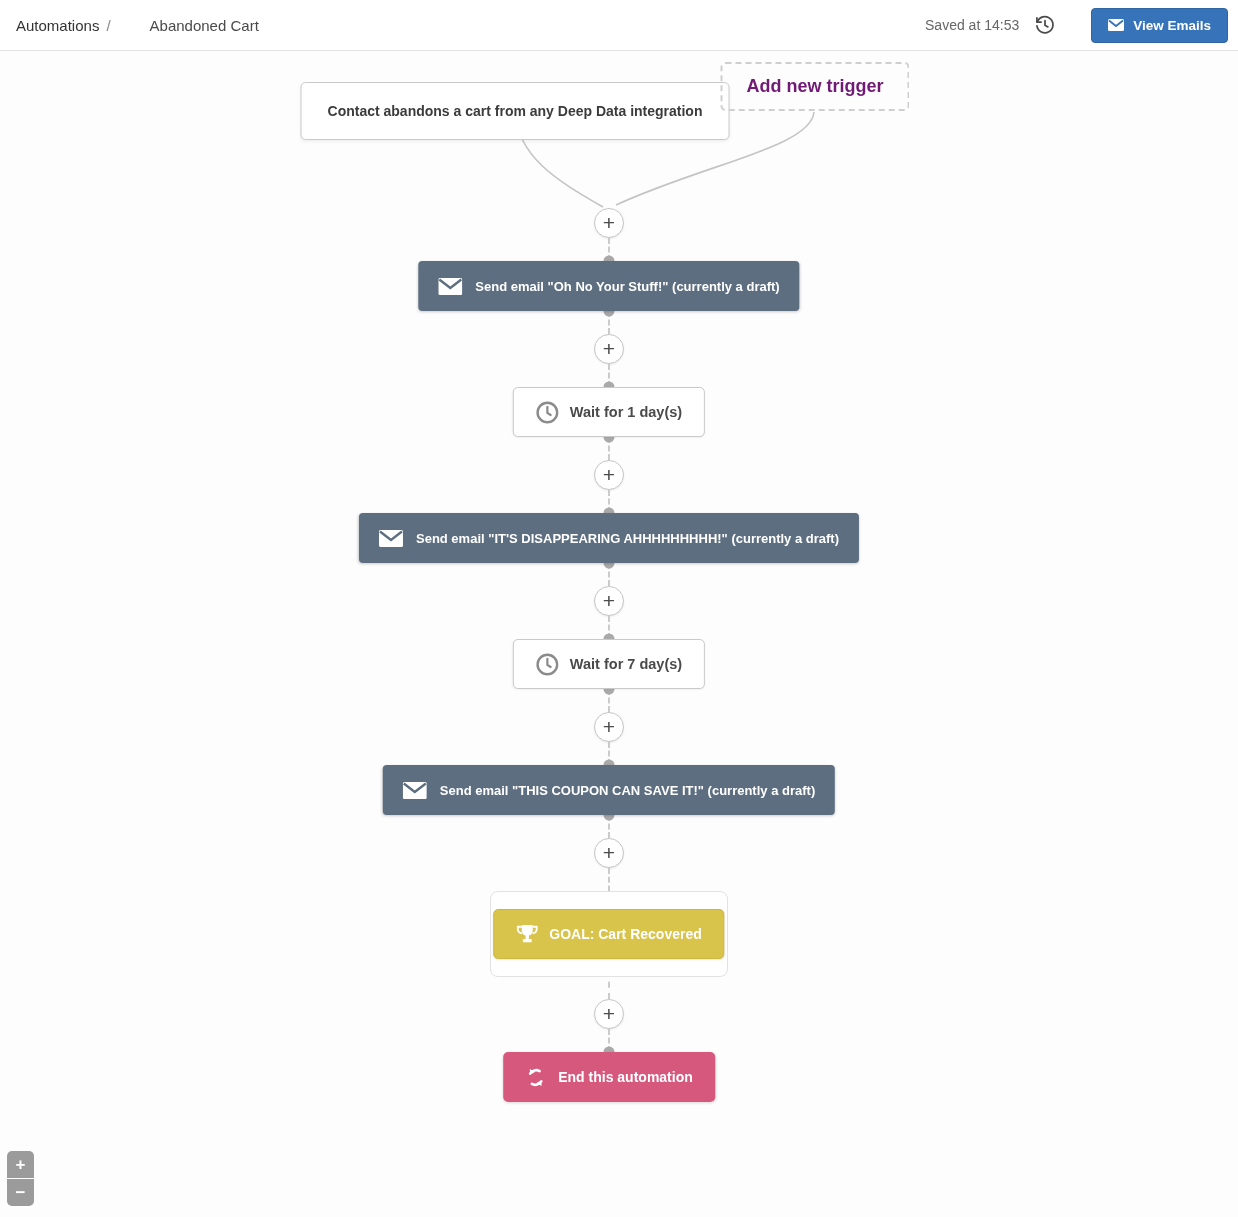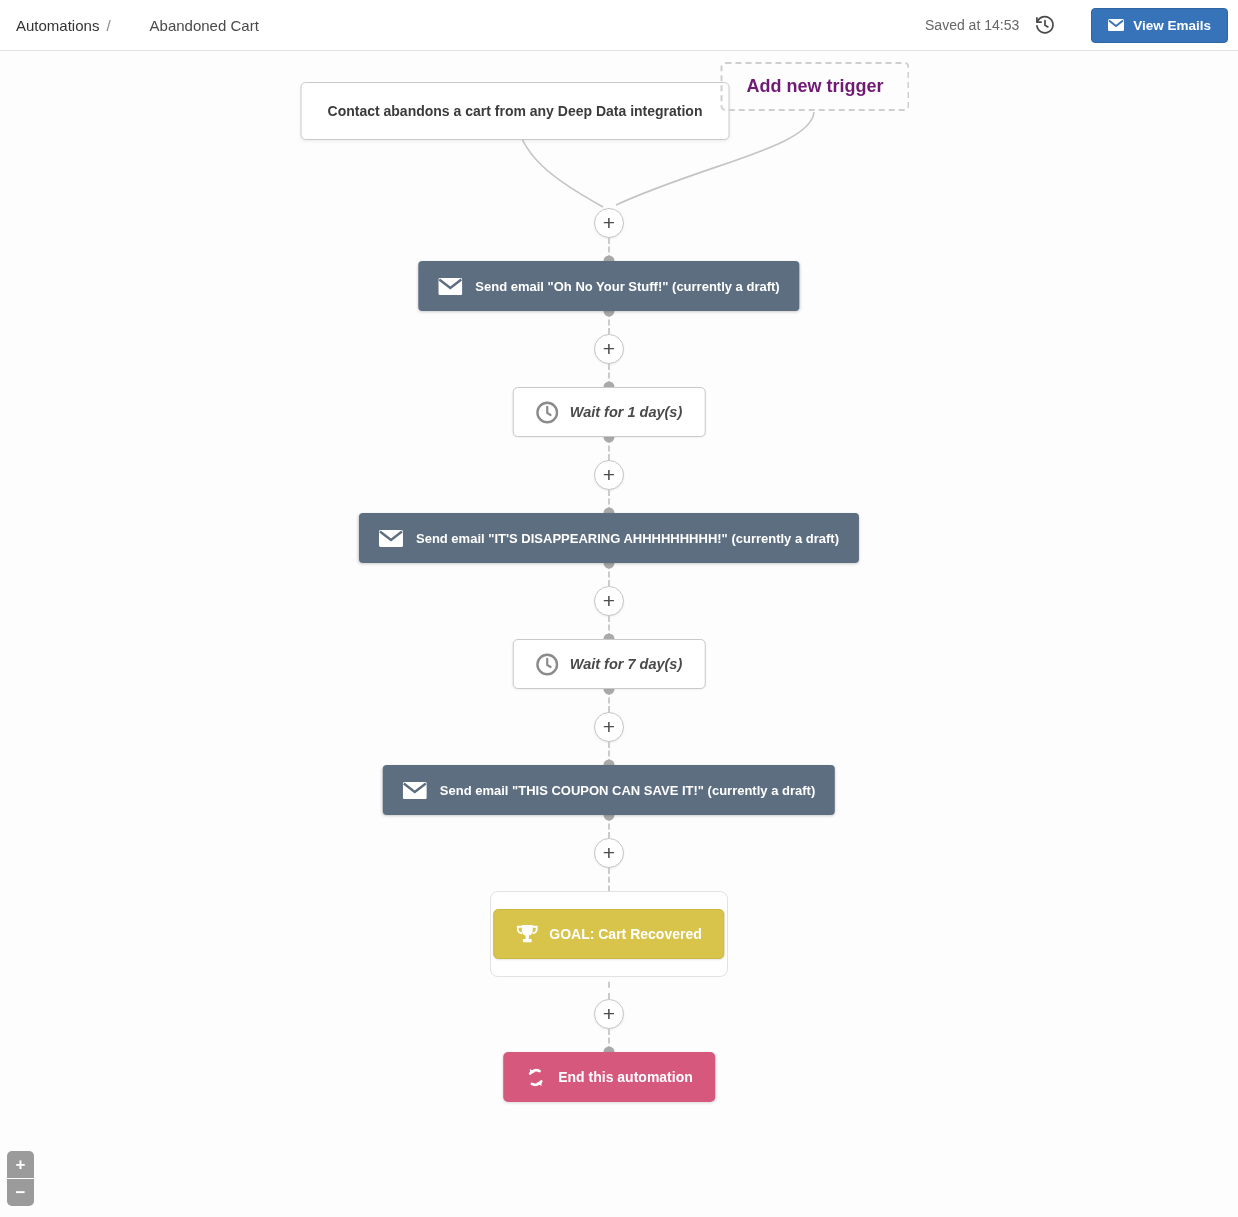--- a/index.html
+++ b/index.html
@@ -46,21 +46,21 @@
   .dot { position:absolute; width:11px; height:11px; border-radius:50%;
     background:#a9a9a9; left:609px; transform:translate(-50%,-50%); }
   .dash { position:absolute; left:608px; width:0; border-left:2px dashed #cbcbcb; }
 
   .email-node { left:609px; height:50px; padding:0 20px; gap:13px;
     background:#5d6e80; border-radius:4px; box-shadow:0 1px 3px rgba(0,0,0,0.2);
     color:#fff; font-size:13px; font-weight:bold; cursor:pointer; }
   .wait-node { left:609px; height:50px; padding:0 22px; gap:11px;
     background:#fff; border:1px solid #c9c9c9; border-radius:5px;
     box-shadow:0 1px 2px rgba(0,0,0,0.05);
-    color:#4a4a4a; font-size:14.5px; font-weight:bold; cursor:pointer;font-style:italic; }
+    color:#4a4a4a; font-size:14.5px; font-weight:bold; cursor:pointer; }
 
   .goal-outer { position:absolute; left:609px; transform:translateX(-50%);
     top:839px; width:238px; height:86px; background:#fff;
     border:1px solid #e2e2e2; border-radius:8px; }
   .goal-node { left:609px; top:857px; height:50px; padding:0 22px; gap:11px;
     background:#d8c34b; border:1px solid #cdb83e; border-radius:5px;
     box-shadow:0 1px 2px rgba(0,0,0,0.1);
     color:#fff; font-size:14px; font-weight:bold; cursor:pointer; }
 
   .end-node { left:609px; top:1000px; height:50px; padding:0 22px; gap:12px;

